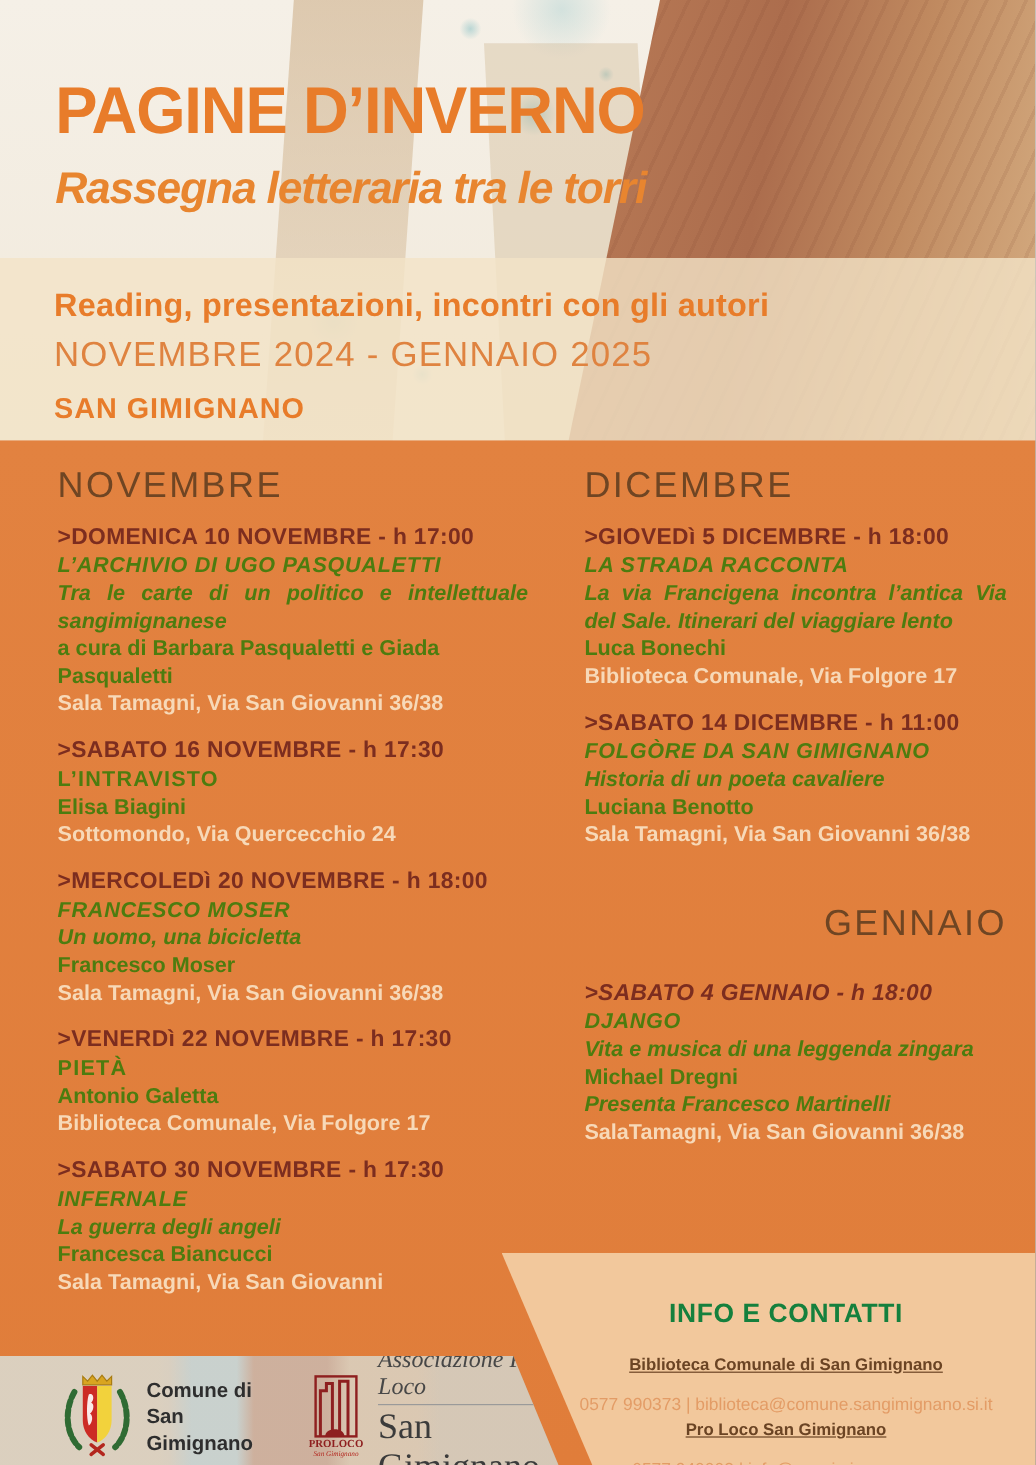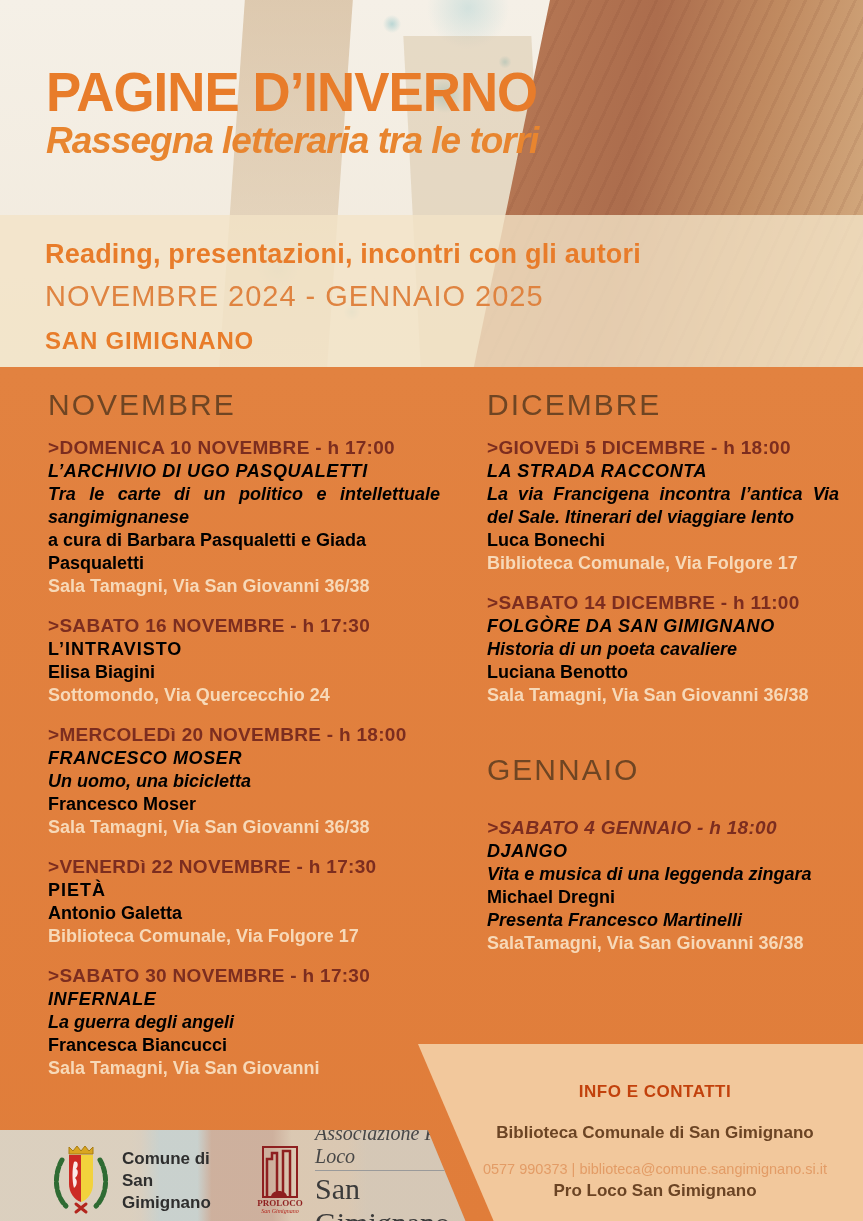--- a/index.html
+++ b/index.html
@@ -36,49 +36,49 @@
       linear-gradient(100deg,#bb7d58 0%,#ac6d4d 45%,#c08a60 70%,#d5ad82 100%);}
   
   .band{position:absolute;left:0;top:215px;width:863px;height:152px;
     background:rgba(242,228,199,.8);padding:24px 45px 0 45px;}
   .band-line1{font-size:27px;font-weight:bold;color:var(--accent-orange,#e87427);letter-spacing:.2px;}
   .band-line2{font-size:29px;font-weight:400;color:#df8340;letter-spacing:1px;margin-top:10px;}
   .band-line3{font-size:24px;font-weight:bold;color:var(--accent-orange,#e87427);letter-spacing:.8px;margin-top:14px;}
   
   .title{position:absolute;left:46px;top:60px;font-size:55px;font-weight:800;
     color:var(--accent-orange,#e87c2a);letter-spacing:-1px;transform:scaleX(.96);transform-origin:left;}
-  .subtitle{position:absolute;left:46px;top:120px;font-size:37px;font-style:italic;font-weight:600;
+  .subtitle{position:absolute;left:46px;top:136px;font-size:37px;font-style:italic;font-weight:600;
     color:#e8852f;letter-spacing:-1px;}
   
   .orange-block{position:absolute;left:0;top:367px;width:863px;height:854px;
     background:linear-gradient(180deg,#e28240 0%,#e07d3a 100%);}
   .col{position:absolute;}
   #col-left{left:48px;top:388px;width:392px;}
   #col-right{left:487px;top:388px;width:352px;}
   .month-heading{font-size:30px;font-weight:normal;color:var(--heading-brown,#6f4523);
     letter-spacing:2px;margin:0 0 13px 0;}
-  .month-block + .month-block .month-heading{margin-top:46px;}
+  .month-block + .month-block .month-heading{margin-top:46px;text-align:right;}
   .event{margin-bottom:15px;}
   .ev-date{font-size:19px;font-weight:bold;color:var(--date-brown,#7c2d1f);
     letter-spacing:.3px;line-height:25px;}
   .ev-date.italic{font-style:italic;margin-top:28px;}
-  .ev-line{font-size:18px;line-height:23px;color:#000000;font-weight:bold;}
+  .ev-line{font-size:18px;line-height:23px;color:#4d7c0f;font-weight:bold;}
   .ev-title{font-style:italic;letter-spacing:.6px;}
   .ev-title.upright{font-style:normal;letter-spacing:1px;}
   .ev-sub{font-style:italic;}
   .ev-sub.justify{text-align:justify;}
   .ev-presenter{font-style:italic;}
   .ev-venue{color:var(--venue-peach,#f7d9b8);}
   
   .beige-panel{position:absolute;left:418px;top:1044px;width:445px;height:177px;
     clip-path:polygon(0 0,100% 0,100% 100%,17% 100%);
     background:var(--panel-beige,#f2c89c);}
   .info{position:absolute;left:455px;top:1082px;width:400px;text-align:center;}
-  .info-heading{font-size:17px;font-weight:bold;color:#c2410c;letter-spacing:.5px;margin-bottom:21px;}
-  .info-name{font-size:17px;font-weight:bold;color:var(--info-brown,#6b4424);margin-top:4px;}
+  .info-heading{font-size:22px;font-weight:bold;color:#15803d;letter-spacing:.5px;margin-bottom:21px;}
+  .info-name{font-size:14px;font-weight:bold;color:var(--info-brown,#6b4424);margin-top:4px;text-decoration:underline;}
   .info-contact{font-size:14.5px;color:var(--contact-orange,#e39c66);margin-top:18px;}
   
   .photo-strip{position:absolute;left:0;top:1130px;width:470px;height:102px;
     clip-path:polygon(0 0,91% 0,100% 100%,0 100%);
     background:
       linear-gradient(rgba(243,236,224,.5),rgba(243,236,224,.5)),
       linear-gradient(90deg,#c3b39d 0%,#c3b39d 28%,#bfb2a0 30%,#9fb6bb 34%,#9fb6bb 42%,#a8745a 45%,#a8745a 58%,#c2a484 62%,#c2a484 74%,#b7a38c 78%,#b7a38c 100%);
   }
   .strip-inner{position:absolute;left:0;top:0;width:100%;height:100%;display:flex;align-items:center;}
   .crest{margin-left:52px;flex:0 0 auto;}

